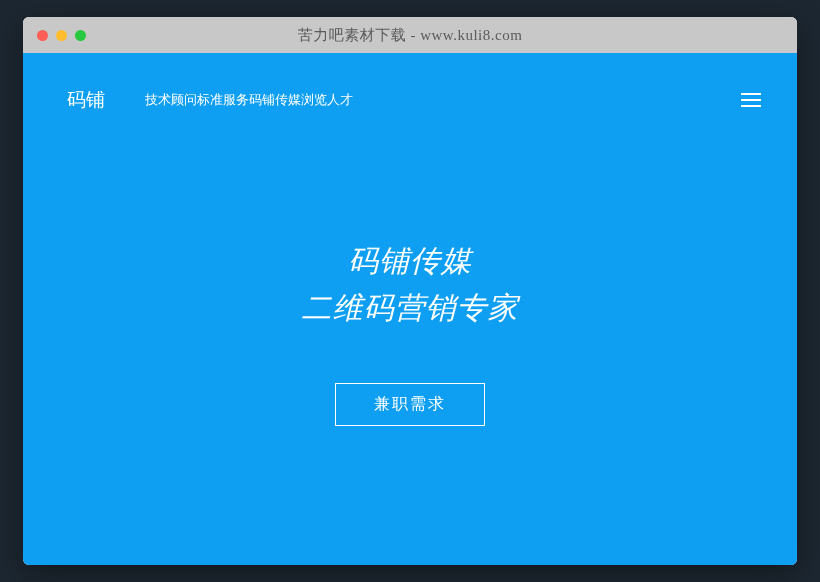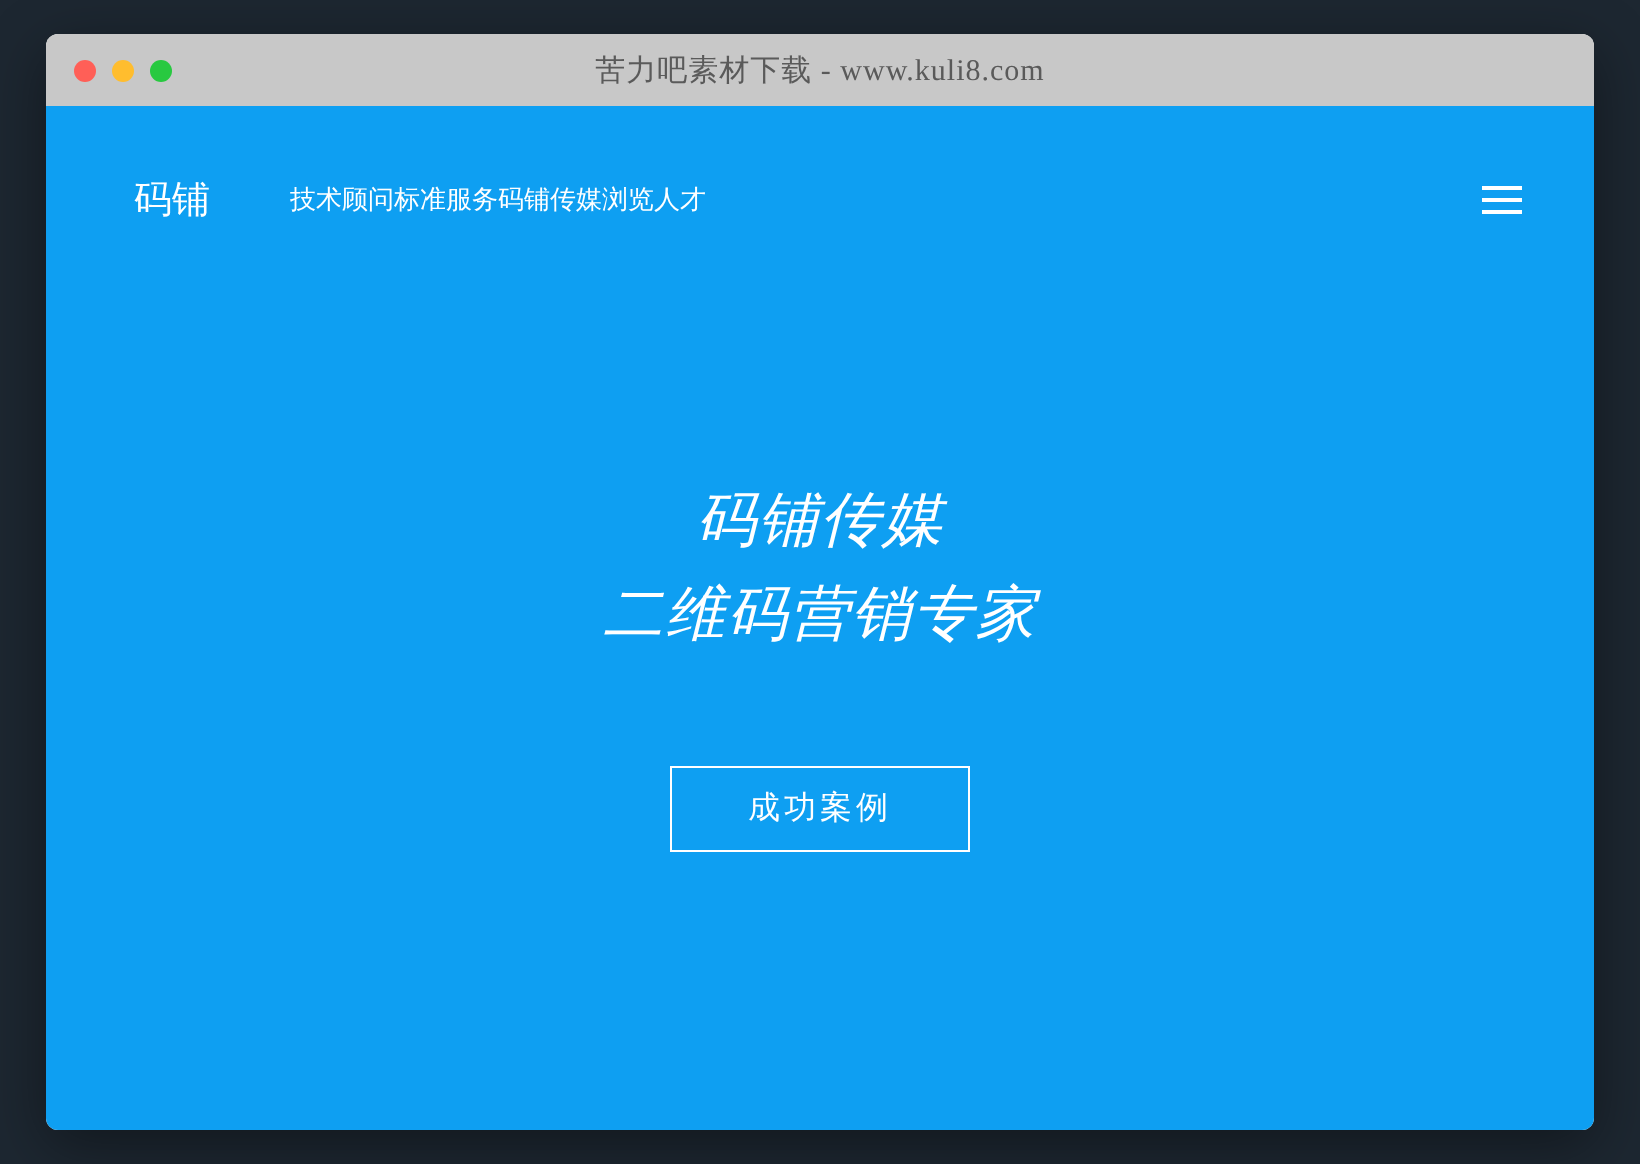--- a/index.html
+++ b/index.html
@@ -153,16 +153,16 @@
           <span></span>
           <span></span>
       </div>
     </nav>
 
     <div class="hero">
       <div class="hero-title">
         <div>码铺传媒</div>
         <div>二维码营销专家</div>
       </div>
-      <button class="cta-button">成功案例</button>
+      <button class="cta-button">兼职需求</button>
     </div>
   </div>
 </div>
 
 </body></html>

